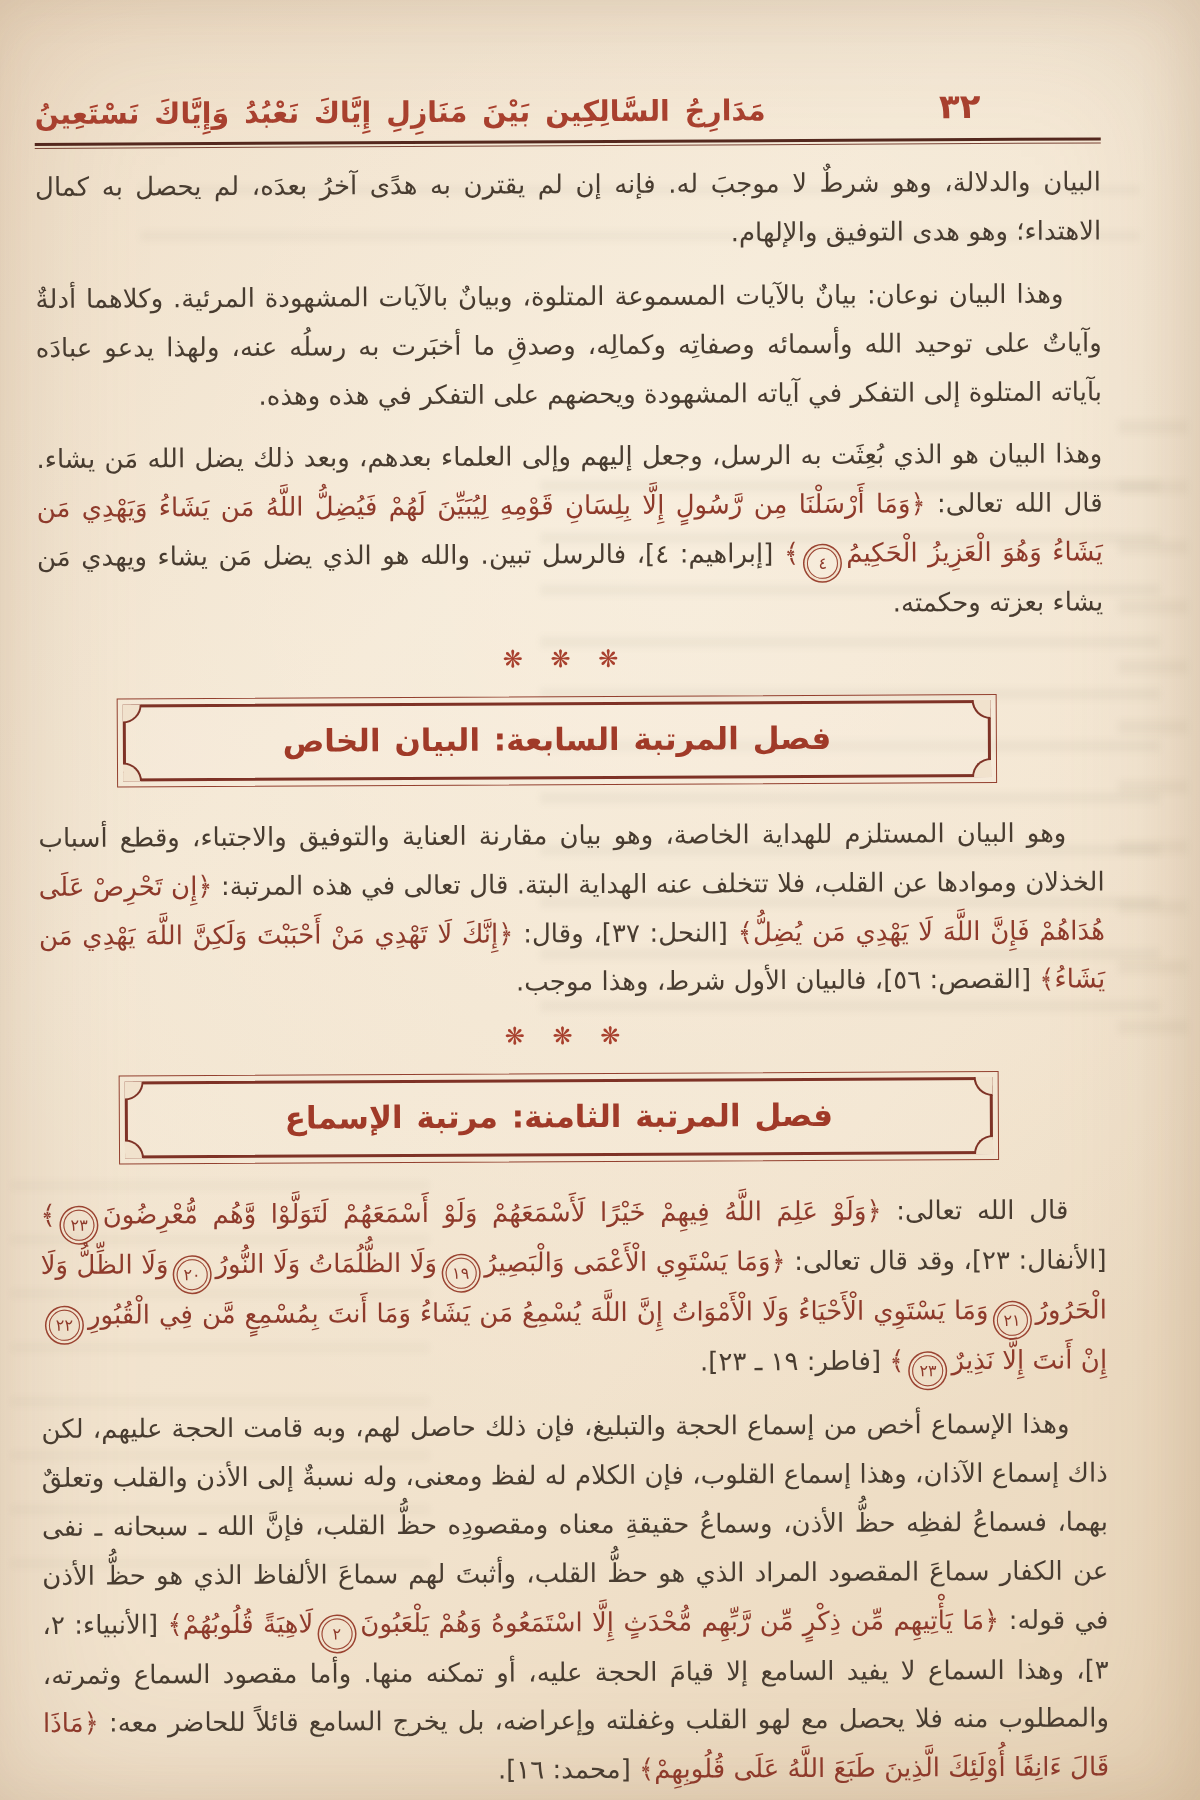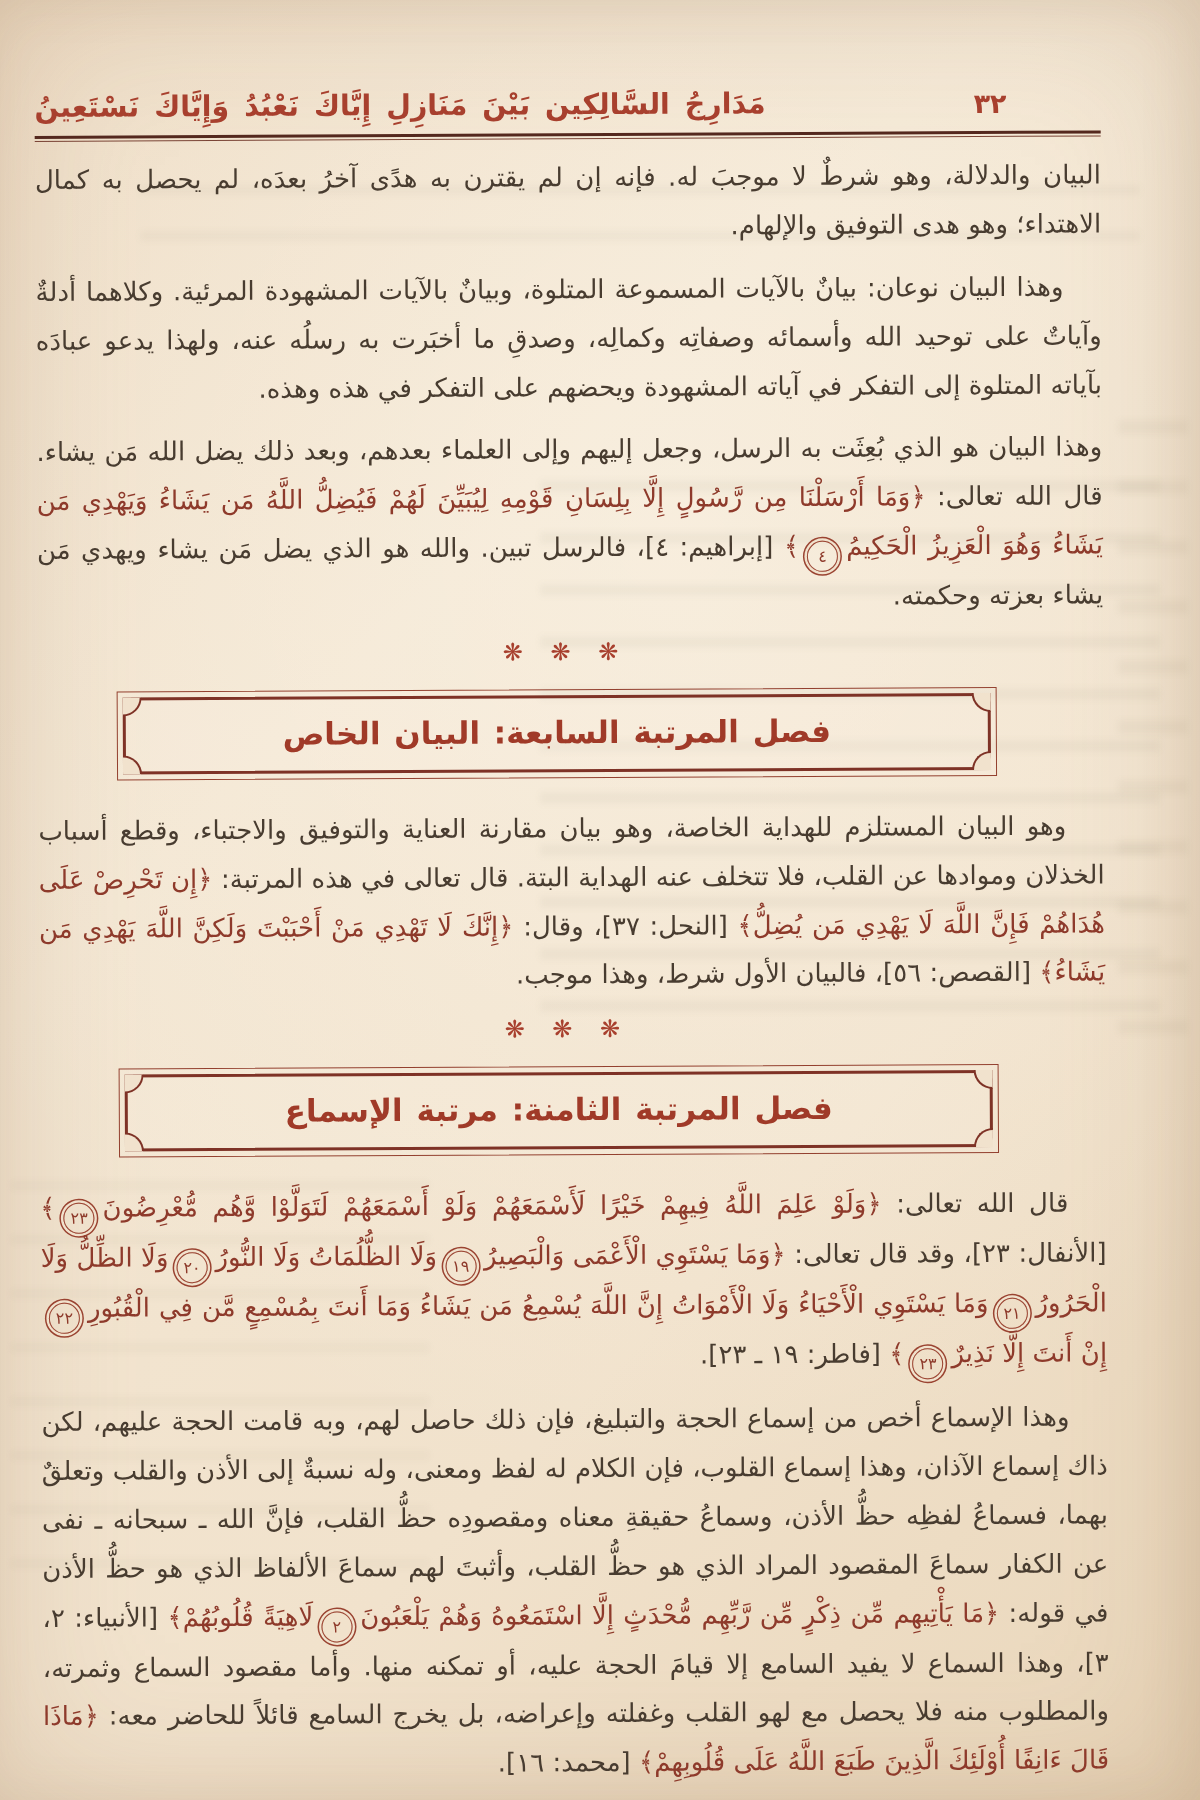--- a/index.html
+++ b/index.html
@@ -38,22 +38,22 @@
     position:absolute;inset:0;
     padding:88px 100px 0 34px;
     direction:rtl;
     transform:rotate(-0.3deg);
     transform-origin:50% 0;
   }
 
   
   .page-header{display:flex;justify-content:space-between;align-items:flex-end;}
   .page-number{
-    color:var(--accent-red,#a8402e);font-size:27px;font-weight:bold;
-    margin-right:94px;letter-spacing:2px;
+    color:var(--accent-red,#a8402e);font-size:34px;font-weight:bold;
+    margin-right:120px;letter-spacing:2px;
   }
   .book-title{
     color:var(--accent-red,#a8402e);font-size:28.5px;font-weight:bold;
     word-spacing:5px;white-space:nowrap;
   }
   .header-rule{
     margin-top:12px;height:6px;
     border-top:3px solid var(--rule-brown,#54281e);
     border-bottom:1px solid #7a4436;
   }

